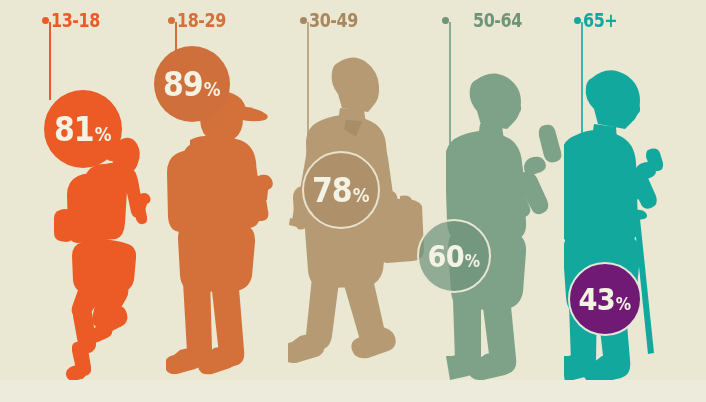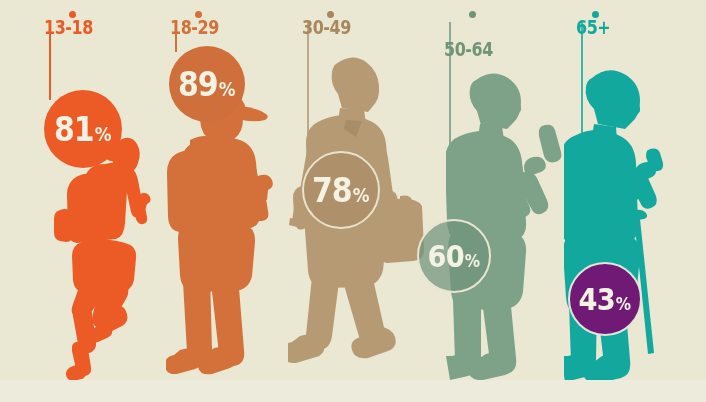--- a/index.html
+++ b/index.html
@@ -38,21 +38,20 @@
     height: 402px;
   }
 
   
   .label-wrap {
     position: absolute;
     top: 11px;
     white-space: nowrap;
     display: flex;
     align-items: center;
-    flex-direction: column;
   }
   .dot {
     width: 7px;
     height: 7px;
     border-radius: 50%;
     flex: 0 0 auto;
   }
   .label-text {
     font-family: "DejaVu Sans", sans-serif;
     font-weight: bold;
@@ -194,21 +193,21 @@
 
           <path d="M22 186 q18 -4 22 10 l2 74 q1 14 -11 15 q-12 1 -14 -13 l-4 -70 q-1 -14 5 -16 z"></path>
 
           <path d="M48 268 q18 -4 22 8 q2 9 -6 12 l-18 6 q-12 2 -14 -7 q-2 -9 8 -12 l8 -7 z"></path>
 
           <path d="M14 270 q18 -5 22 7 q2 9 -7 12 l-18 5 q-11 1 -12 -8 q-1 -9 9 -11 l6 -5 z"></path>
         </g>
       </svg>
     </div>
 
-    <div class="bubble" style="left:169px; top:46px; width:76px; height:76px; background:#ce6f3c;">
+    <div class="bubble" style="left:154px; top:46px; width:76px; height:76px; background:#ce6f3c;">
       <span class="pct" style="font-size:34px;">
         <span class="num">89</span>
         <span class="sym">%</span>
       </span>
     </div>
   </div>
 
   <div class="group">
     <div class="leader" style="left:307px; top:22px; height:168px; background:#bda98a;"></div>
     <div class="label-wrap" style="left:300px;">

